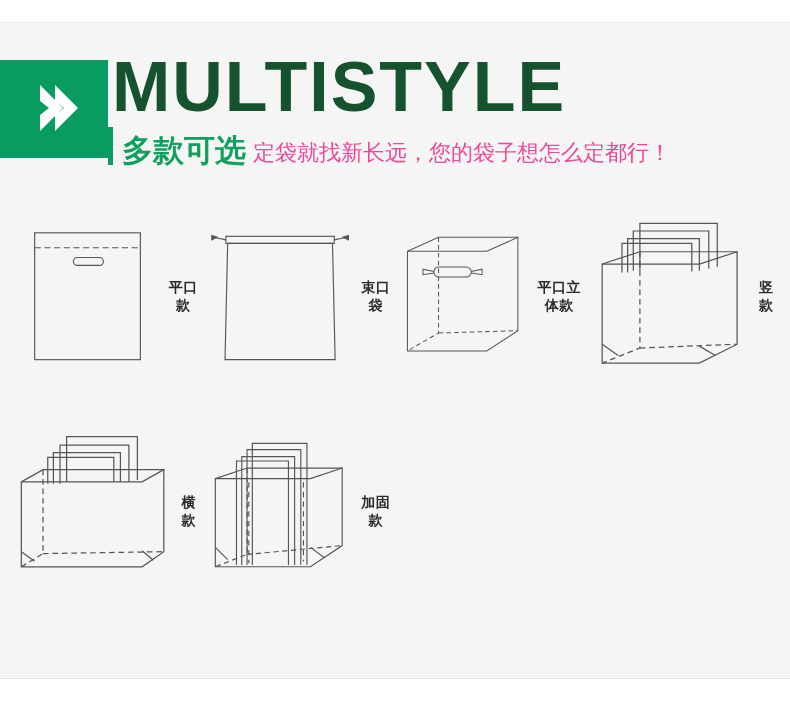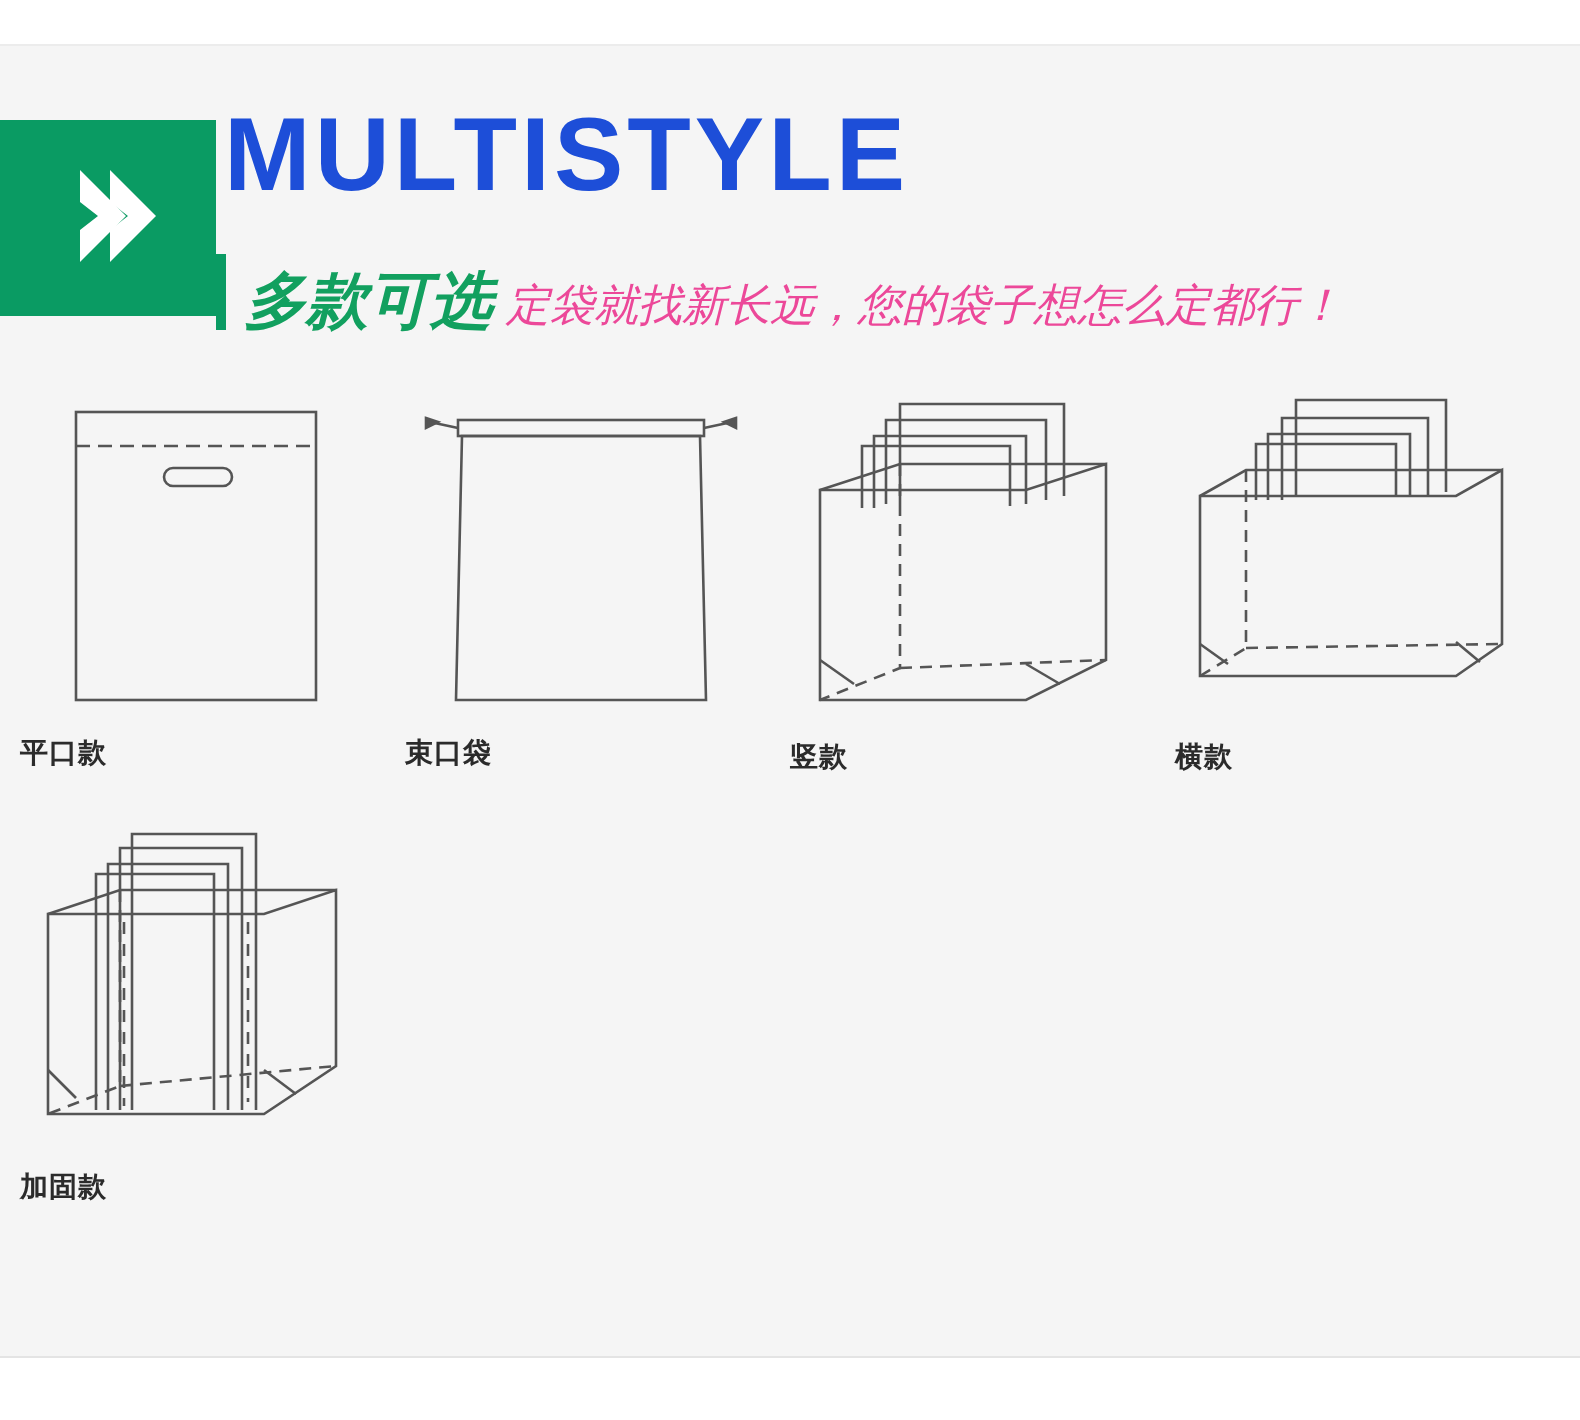--- a/index.html
+++ b/index.html
@@ -50,37 +50,36 @@
     position: absolute;
     left: 38px;
     top: 27px;
     width: 44px;
     height: 46px;
   }
   #watermark {
     position: absolute;
     left: 112px;
     top: -6px;
-    font-size: 52px;
+    font-size: 70px;
     font-weight: bold;
     letter-spacing: 2px;
-    color: #1d4ed8;
+    color: #14532d;
     line-height: 1;
     white-space: nowrap;
     font-family: "Liberation Sans", "DejaVu Sans", sans-serif;
     user-select: none;
   }
   #headline-row {
     position: absolute;
     left: 108px;
     top: 65px;
     display: flex;
     align-items: flex-end;
     height: 42px;
-    font-style: italic;
   }
   #green-bar {
     width: 5px;
     height: 38px;
     background: #0a9b63;
     margin-right: 9px;
     flex: none;
   }
   #headline-cn {
     font-size: 31px;
@@ -108,22 +107,21 @@
     left: 10px;
     top: 190px;
     width: 770px;
     display: flex;
     flex-wrap: wrap;
   }
   .cell {
     width: 192.5px;
     height: 215px;
     display: flex;
-    flex-direction: column;
-    align-items: flex-start;
+    align-items: center;
     justify-content: flex-start;
   }
   .figure {
     width: 175px;
     height: 180px;
     display: block;
   }
   .cell-label {
     font-size: 14px;
     font-weight: bold;
@@ -181,20 +179,34 @@
           <line x1="12" y1="21" x2="26" y2="24"></line>
           <line x1="163" y1="21" x2="149" y2="24"></line>
           <path d="M10 19 L16 21 L10 24 Z" fill="#555"></path>
           <path d="M165 19 L159 21 L165 24 Z" fill="#555"></path>
         </g>
       </svg>
       <div class="cell-label">束口袋</div>
     </div>
 
 
+    <div class="cell">
+      <svg class="figure" viewBox="0 0 175 180">
+        <g fill="none" stroke="#555" stroke-width="1.3">
+          <path d="M16 30 L118 30 L158 12 L158 132 L118 158 L16 158 Z"></path>
+          <path d="M16 30 L56 12 L158 12"></path>
+          <path d="M56 12 L56 135 L16 158" stroke-dasharray="6,4"></path>
+          <path d="M56 135 L158 132" stroke-dasharray="6,4"></path>
+          <rect x="50" y="50" width="48" height="13" rx="6.5" ry="6.5"></rect>
+          <path d="M50 56 L36 53 L36 60 L50 58"></path>
+          <path d="M98 56 L112 53 L112 60 L98 58"></path>
+        </g>
+      </svg>
+      <div class="cell-label">平口立体款</div>
+    </div>
 
     <div class="cell row2">
       <svg class="figure" viewBox="0 0 175 182">
         <g fill="none" stroke="#555" stroke-width="1.3">
 
           <path d="M55 62 L55 12 L137 12 L137 58"></path>
           <path d="M48 62 L48 20 L128 20 L128 60"></path>
           <path d="M42 64 L42 28 L118 28 L118 62"></path>
           <path d="M36 64 L36 33 L110 33 L110 63"></path>
 

